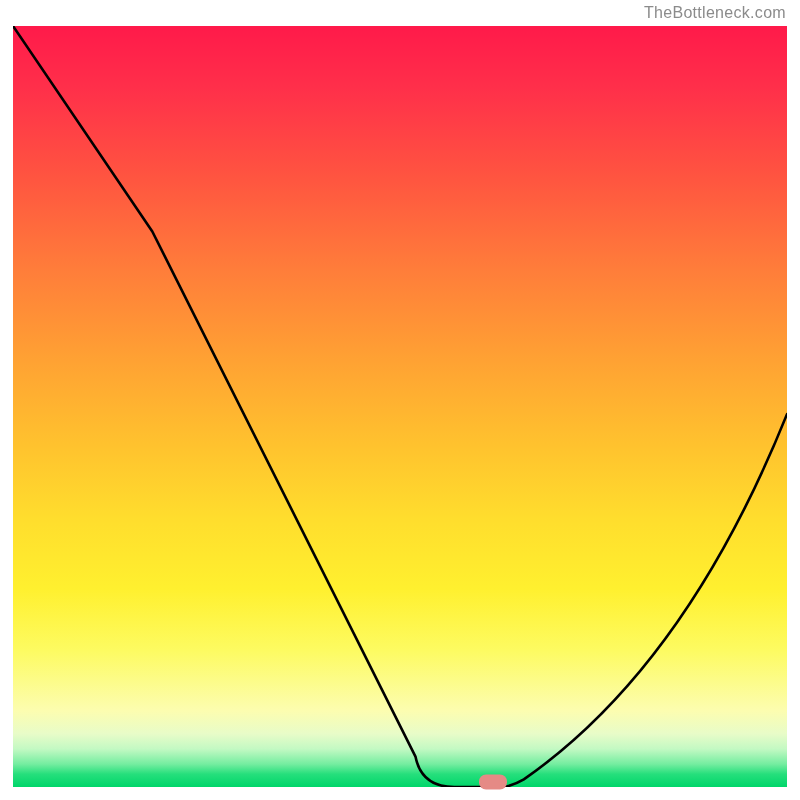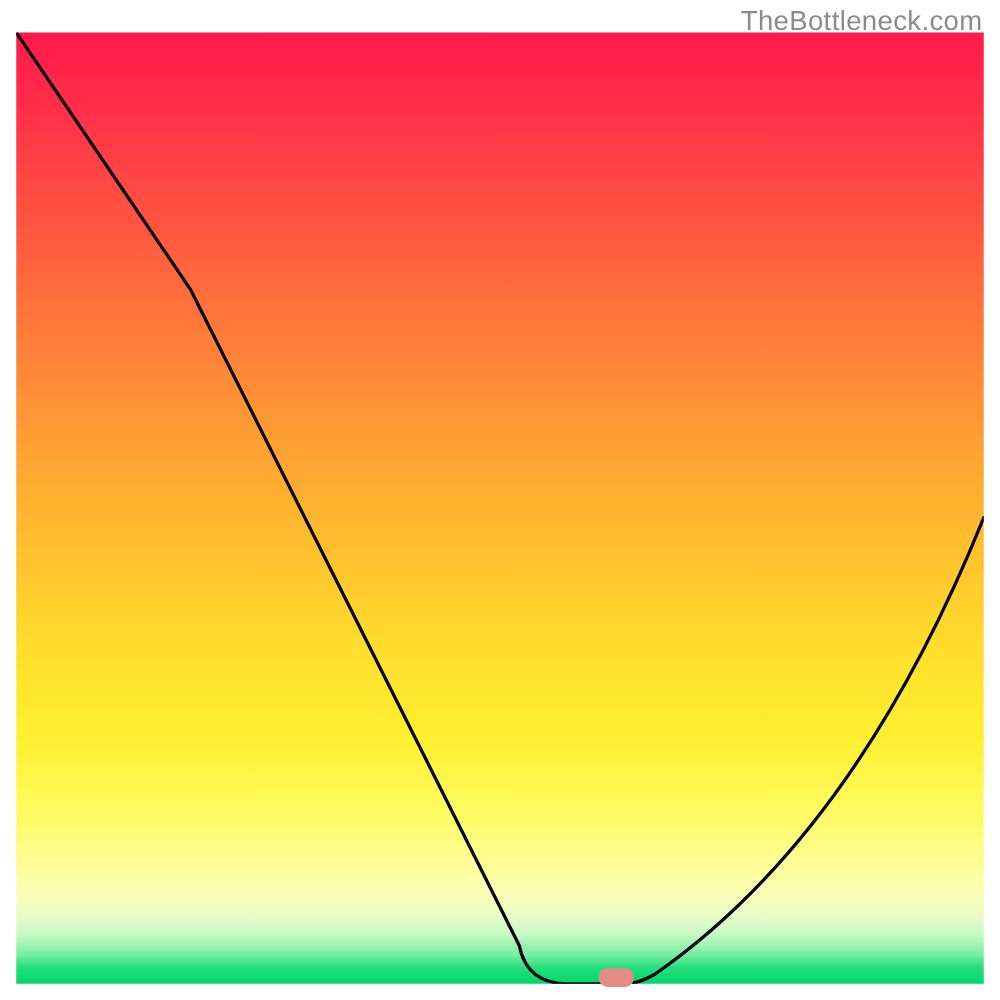--- a/index.html
+++ b/index.html
@@ -39,21 +39,21 @@
         #c3f9c3 95%,
         #74eda0 97%,
         #26df7c 98.3%,
         #00d66a 100%
       );
   }
   .watermark {
     position: absolute;
     top: 4px;
     right: 14px;
-    font-size: 22px;
+    font-size: 16px;
     font-weight: 500;
     color: #8b8b8b;
     letter-spacing: 0.3px;
   }
   svg.curve {
     position: absolute;
     left: 0;
     top: 0;
     width: 774px;
     height: 761px;

